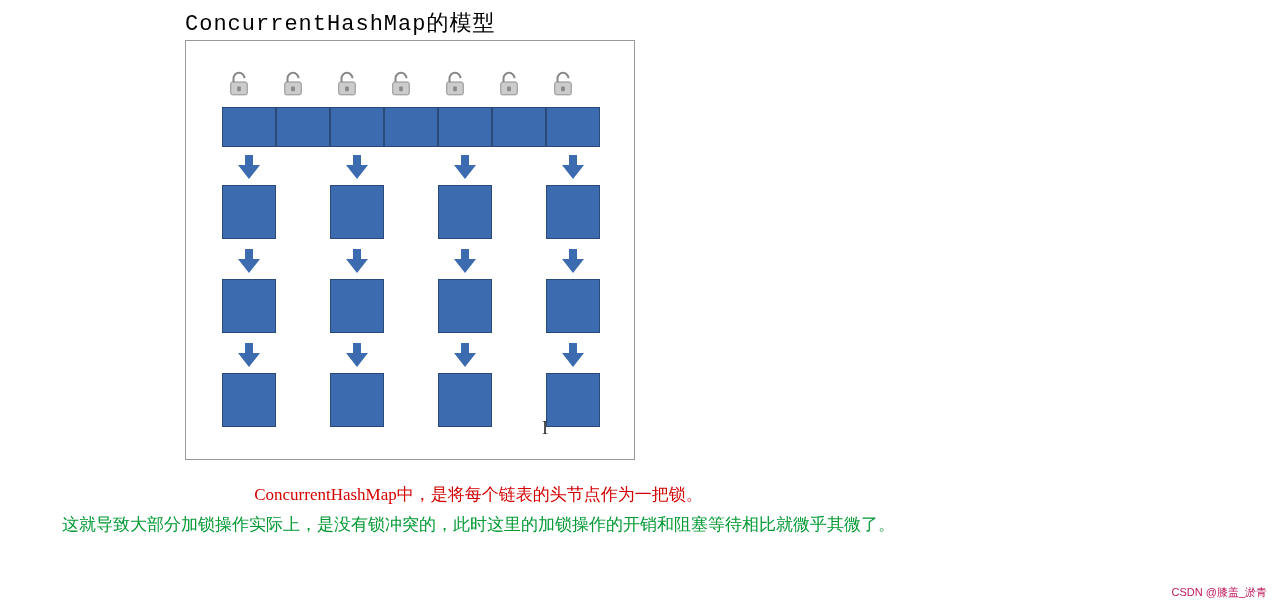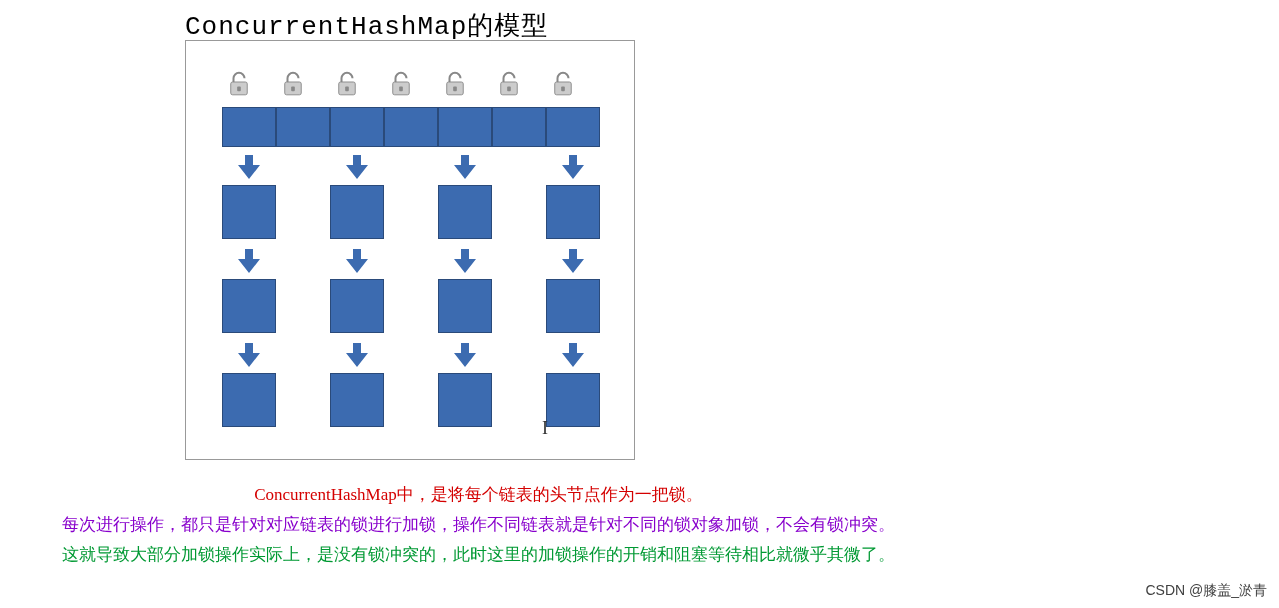--- a/index.html
+++ b/index.html
@@ -7,21 +7,21 @@
       width: 1279px;
       height: 608px;
       background: #ffffff;
       font-family: "Microsoft YaHei", "SimSun", sans-serif;
       position: relative;
     }
     .title {
       position: absolute;
       left: 185px;
       top: 8px;
-      font-size: 26px;
+      font-size: 22px;
       font-family: "Courier New", monospace;
       color: #000;
       letter-spacing: 1px;
     }
     .diagram-box {
       position: absolute;
       left: 185px;
       top: 40px;
       width: 450px;
       height: 420px;
@@ -96,22 +96,22 @@
       line-height: 1.75;
       font-family: "KaiTi", "STKaiti", "SimSun", serif;
     }
     .line-red { color: #d40000; text-align: center; }
     .line-purple { color: #8800cc; }
     .line-green { color: #009933; }
     .watermark {
       position: absolute;
       right: 12px;
       bottom: 8px;
-      font-size: 14px;
-      color: #404040;
+      font-size: 11px;
+      color: #be185d;
       font-family: "Microsoft YaHei", sans-serif;
     }
   </style>
 </head>
 <body>
 
 <div class="title">ConcurrentHashMap的模型</div>
 
 <div class="diagram-box">
   <div class="locks-row">
@@ -233,17 +233,16 @@
         </svg>
       <div class="node"></div>
     </div>
   </div>
 
   <span class="cursor-mark">I</span>
 </div>
 
 <div class="text-content">
   <div class="line-red">ConcurrentHashMap中，是将每个链表的头节点作为一把锁。</div>
-  <div class="line-purple">每次进行操作，都只是针对对应链表的锁进行加锁，操作不同链表就是针对不同的锁对象加锁，不会有锁冲突。</div>
   <div class="line-green">这就导致大部分加锁操作实际上，是没有锁冲突的，此时这里的加锁操作的开销和阻塞等待相比就微乎其微了。</div>
 </div>
 
 <div class="watermark">CSDN @膝盖_淤青</div>
 
 </body></html>

